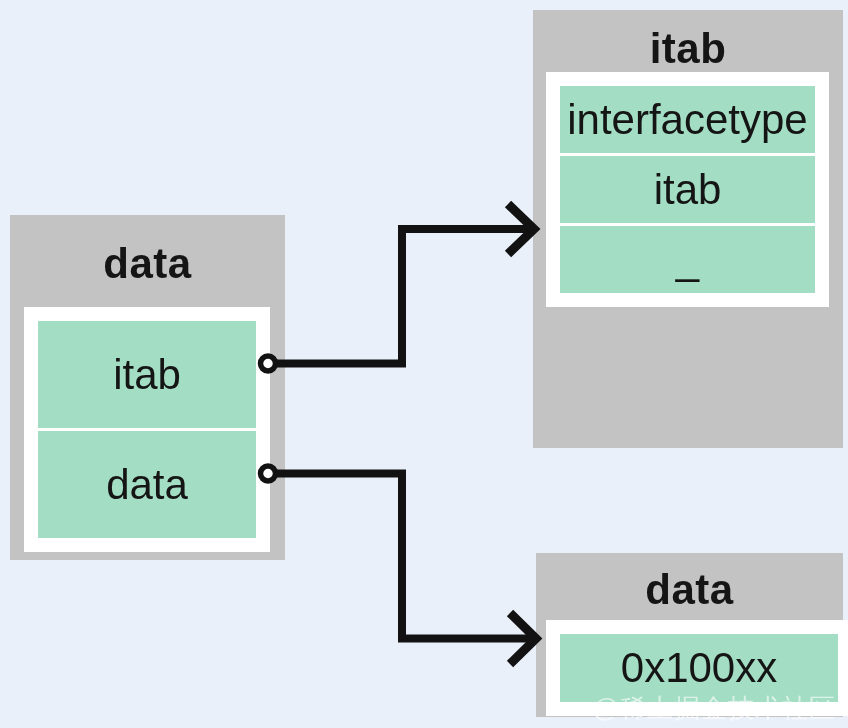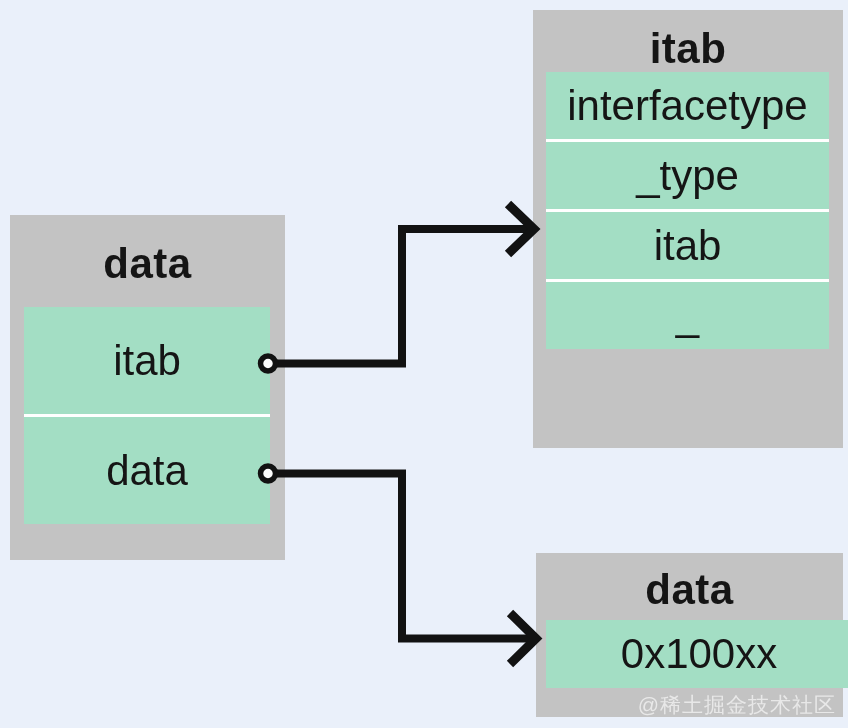--- a/index.html
+++ b/index.html
@@ -31,21 +31,21 @@
     text-align: center;
     font-weight: bold;
     font-size: 42px;
     line-height: 1.1;
     color: var(--text-color);
     letter-spacing: 0.5px;
   }
   .cells {
     position: absolute;
     background: var(--cell-border);
-    padding: 0;
+    padding: 14px;
     display: flex;
     flex-direction: column;
     gap: 3px;
     box-sizing: border-box;
   }
   .cell {
     background: var(--cell-green);
     color: var(--text-color);
     font-size: 42px;
     display: flex;
@@ -96,21 +96,21 @@
   }
   .port-dot {
     fill: #fdfdfd;
     stroke: var(--arrow-color);
     stroke-width: 5.5;
   }
   .watermark {
     position: absolute;
     right: 12px;
     top: 691px;
-    font-size: 21px;
+    font-size: 26px;
     color: var(--watermark-color);
     letter-spacing: 1px;
     z-index: 6;
   }
 </style>
 </head>
 <body style="--bg: #eaf0fa; --box-gray: #c3c3c3; --cell-green: #a3dec4; --cell-border: #ffffff; --text-color: #151515; --arrow-color: #121212;">
 
 <div class="canvas">
 
@@ -119,21 +119,20 @@
     <div class="cells">
       <div class="cell">itab</div>
       <div class="cell">data</div>
     </div>
   </div>
 
   <div class="struct-box box-itab">
     <div class="box-title">itab</div>
     <div class="cells">
       <div class="cell">interfacetype</div>
-      <div class="cell">_type</div>
       <div class="cell">itab</div>
       <div class="cell">_</div>
     </div>
   </div>
 
   <div class="struct-box box-data">
     <div class="box-title">data</div>
     <div class="cells">
       <div class="cell">0x100xx</div>
     </div>

